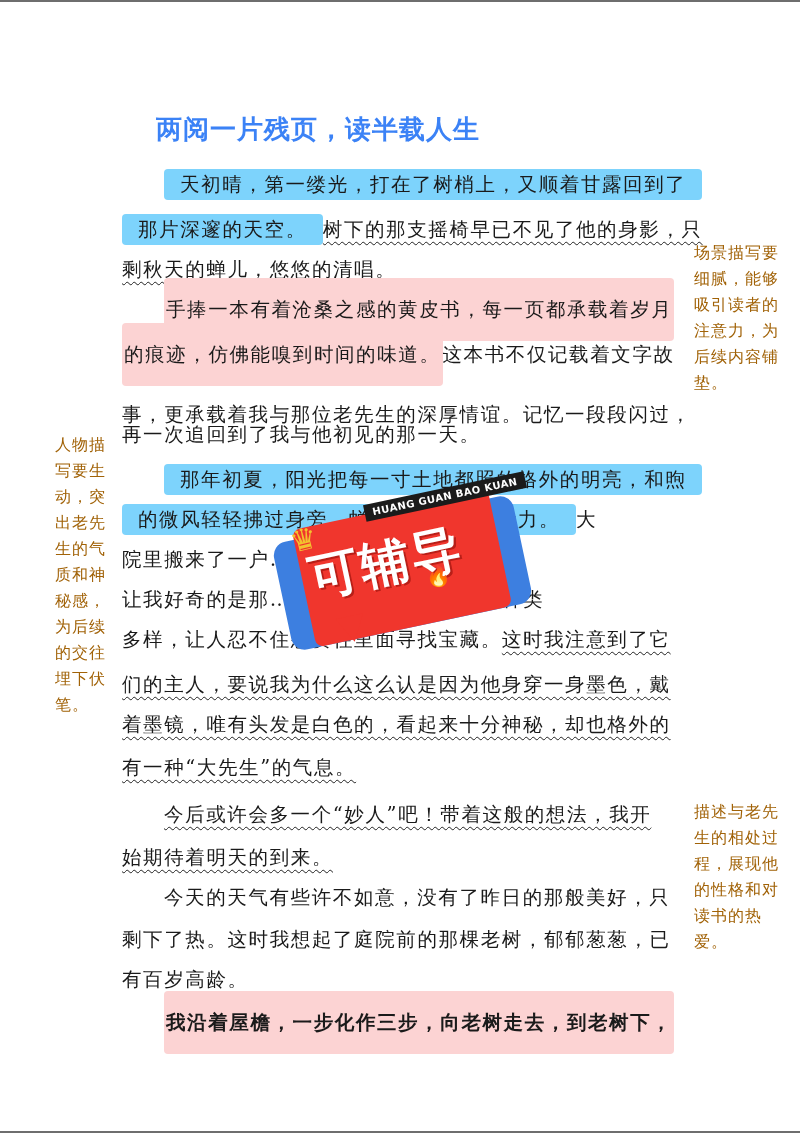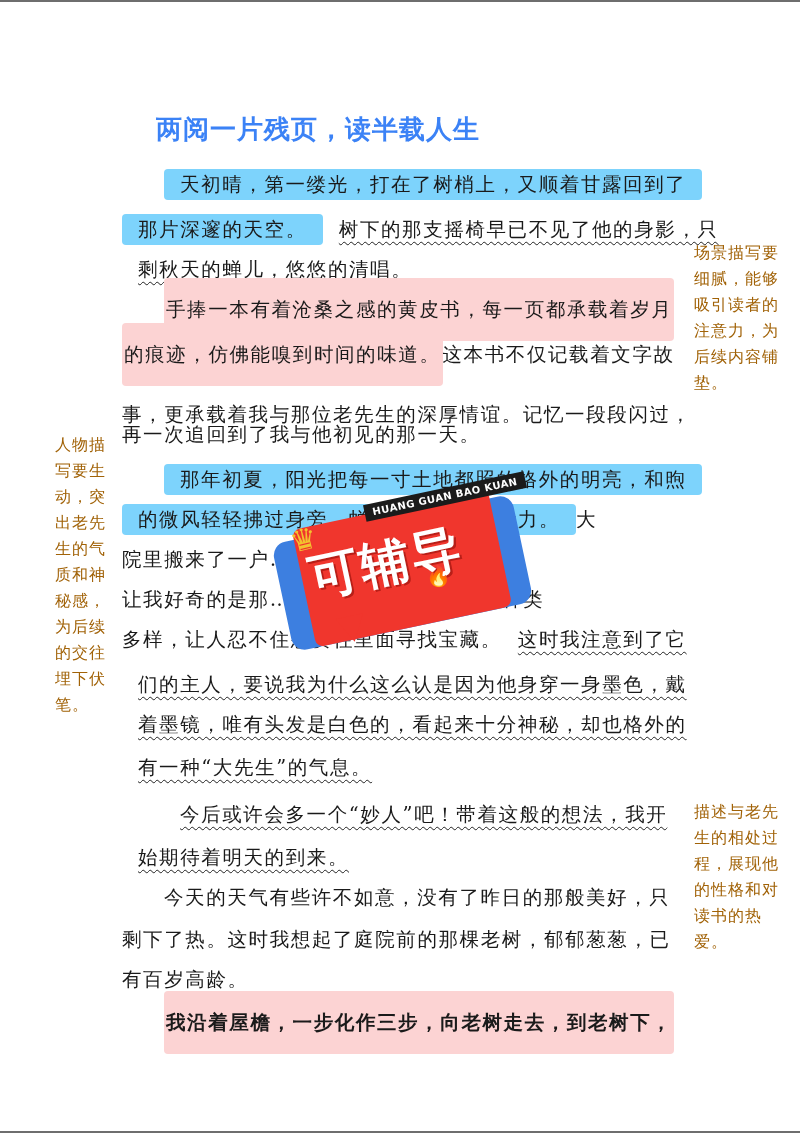--- a/index.html
+++ b/index.html
@@ -8,21 +8,21 @@
   .frame-top { position:absolute; left:0; top:0; width:800px; height:2px; background:#6e6e6e; }
   .frame-bottom { position:absolute; left:0; bottom:0; width:800px; height:2px; background:#6e6e6e; }
   .title { position:absolute; left:0; width:636px; top:112px; text-align:center;
            font-family:"DejaVu Sans","Liberation Sans",sans-serif; font-weight:bold;
            font-size:26px; letter-spacing:1px; color:#3b82f6; }
   .line { position:absolute; left:122px; width:556px; height:40px; font-size:19.5px;
           line-height:40px; white-space:nowrap; letter-spacing:1.6px; }
   .line.indent { padding-left:42px; width:514px; }
   .hl-g { background:#7dd3fc; border-radius:4px; padding:4px 16px; }
   .hl-p { background:#fcd3d3; border-radius:4px; padding:20px 2px; }
-  .wavy { text-decoration:underline wavy #222; text-decoration-thickness:1px; text-underline-offset:5px;margin-left:16px; }
+  .wavy { text-decoration:underline wavy #222; text-decoration-thickness:1px; text-underline-offset:5px; }
   .note { position:absolute; font-family:Liberation Sans, sans-serif;
           font-size:16px; line-height:26px; color:#a16207; letter-spacing:1px; }
   .note.right { left:694px; width:96px; }
   .note.left { left:55px; width:60px; }
   .note .nl { display:block; white-space:nowrap; }
   
   .sticker { position:absolute; left:268px; top:478px; width:270px; height:170px; pointer-events:none; }
   .sticker .blue { position:absolute; left:12px; top:40px; width:245px; height:110px; background:#3d7fe0;
                    border-radius:14px; transform:rotate(-12deg); }
   .sticker .red { position:absolute; left:34px; top:30px; width:200px; height:120px; background:#f0362d;

